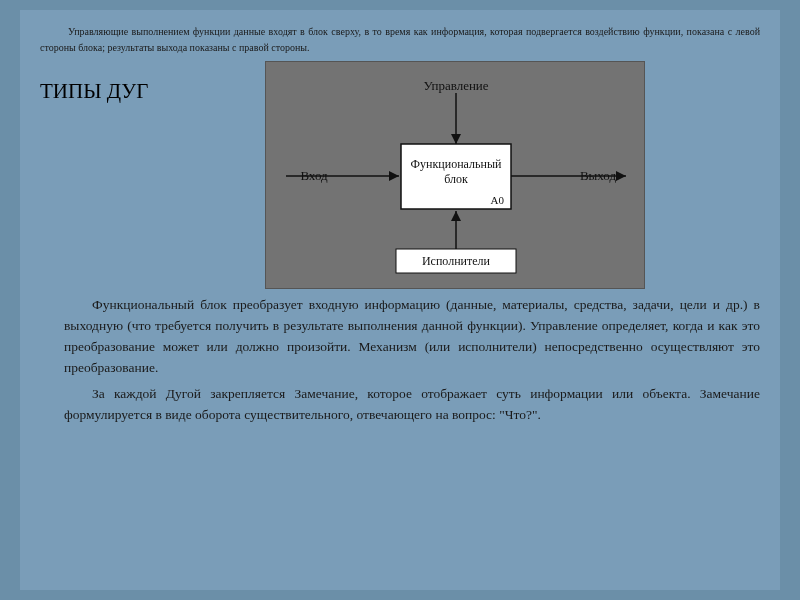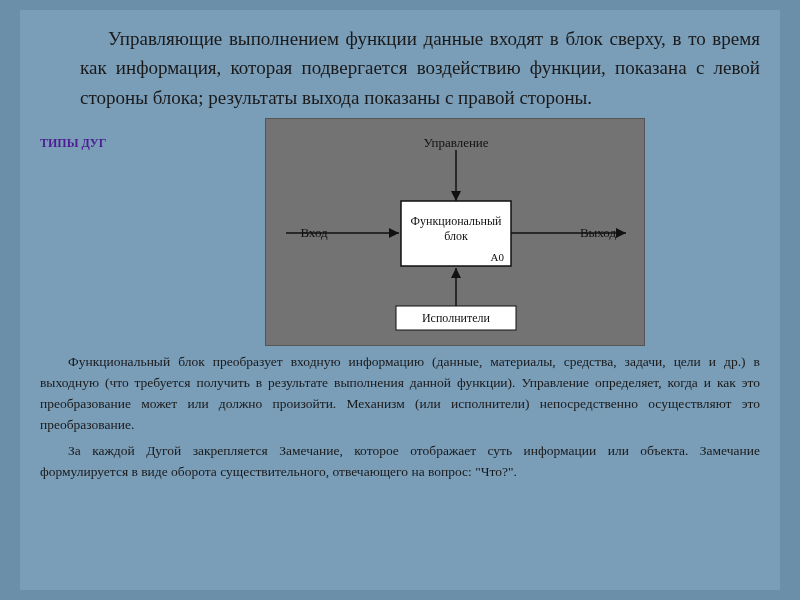--- a/index.html
+++ b/index.html
@@ -19,39 +19,38 @@
     .page {
       width: 760px;
       height: 580px;
       background: #7a9db8;
       padding: 14px 20px;
       overflow: hidden;
     }
 
     .text-block {
       color: #1a1a1a;
-      font-size: 19px;
+      font-size: 10px;
       line-height: 1.55;
       text-align: justify;
       margin-bottom: 4px;
-      margin-left: 40px;
     }
 
     .text-block p {
       margin-bottom: 6px;
     }
 
     .indent {
       text-indent: 28px;
     }
 
     .section-label {
-      color: #4c1d95;
-      font-weight: bold;
-      font-size: 12px;
+      color: #000000;
+      font-weight: normal;
+      font-size: 21px;
       margin: 8px 0 6px 0;
     }
 
     .diagram-area {
       display: flex;
       align-items: flex-start;
       gap: 0;
       margin: 6px 0;
     }
 
@@ -79,20 +78,21 @@
       display: block;
       margin: 0 auto;
     }
 
     .bottom-text {
       color: #1a1a1a;
       font-size: 13.5px;
       line-height: 1.55;
       text-align: justify;
       margin-top: 6px;
+      margin-left: 24px;
     }
 
     .bottom-text p {
       margin-bottom: 5px;
     }
   </style>
 </head>
 <body>
 
 <div class="page">

